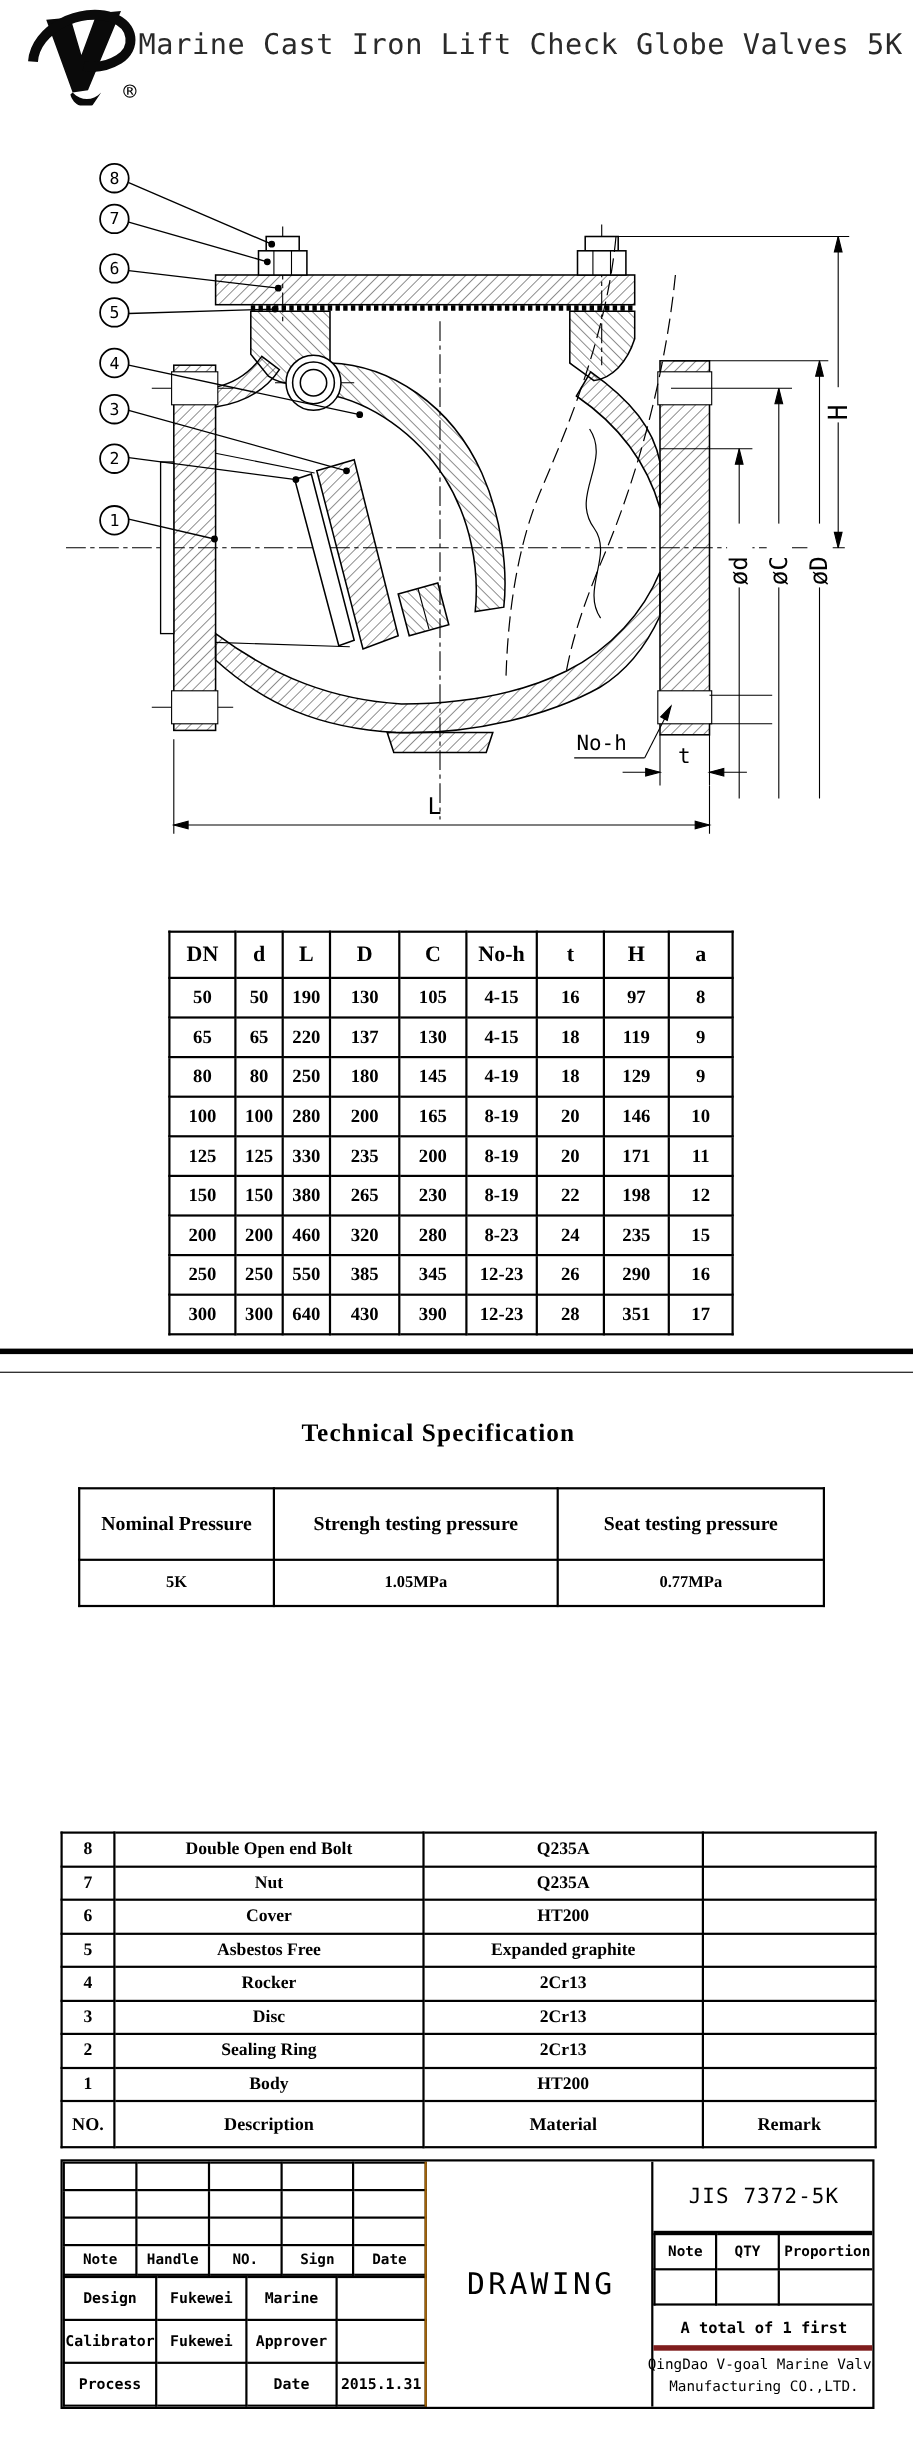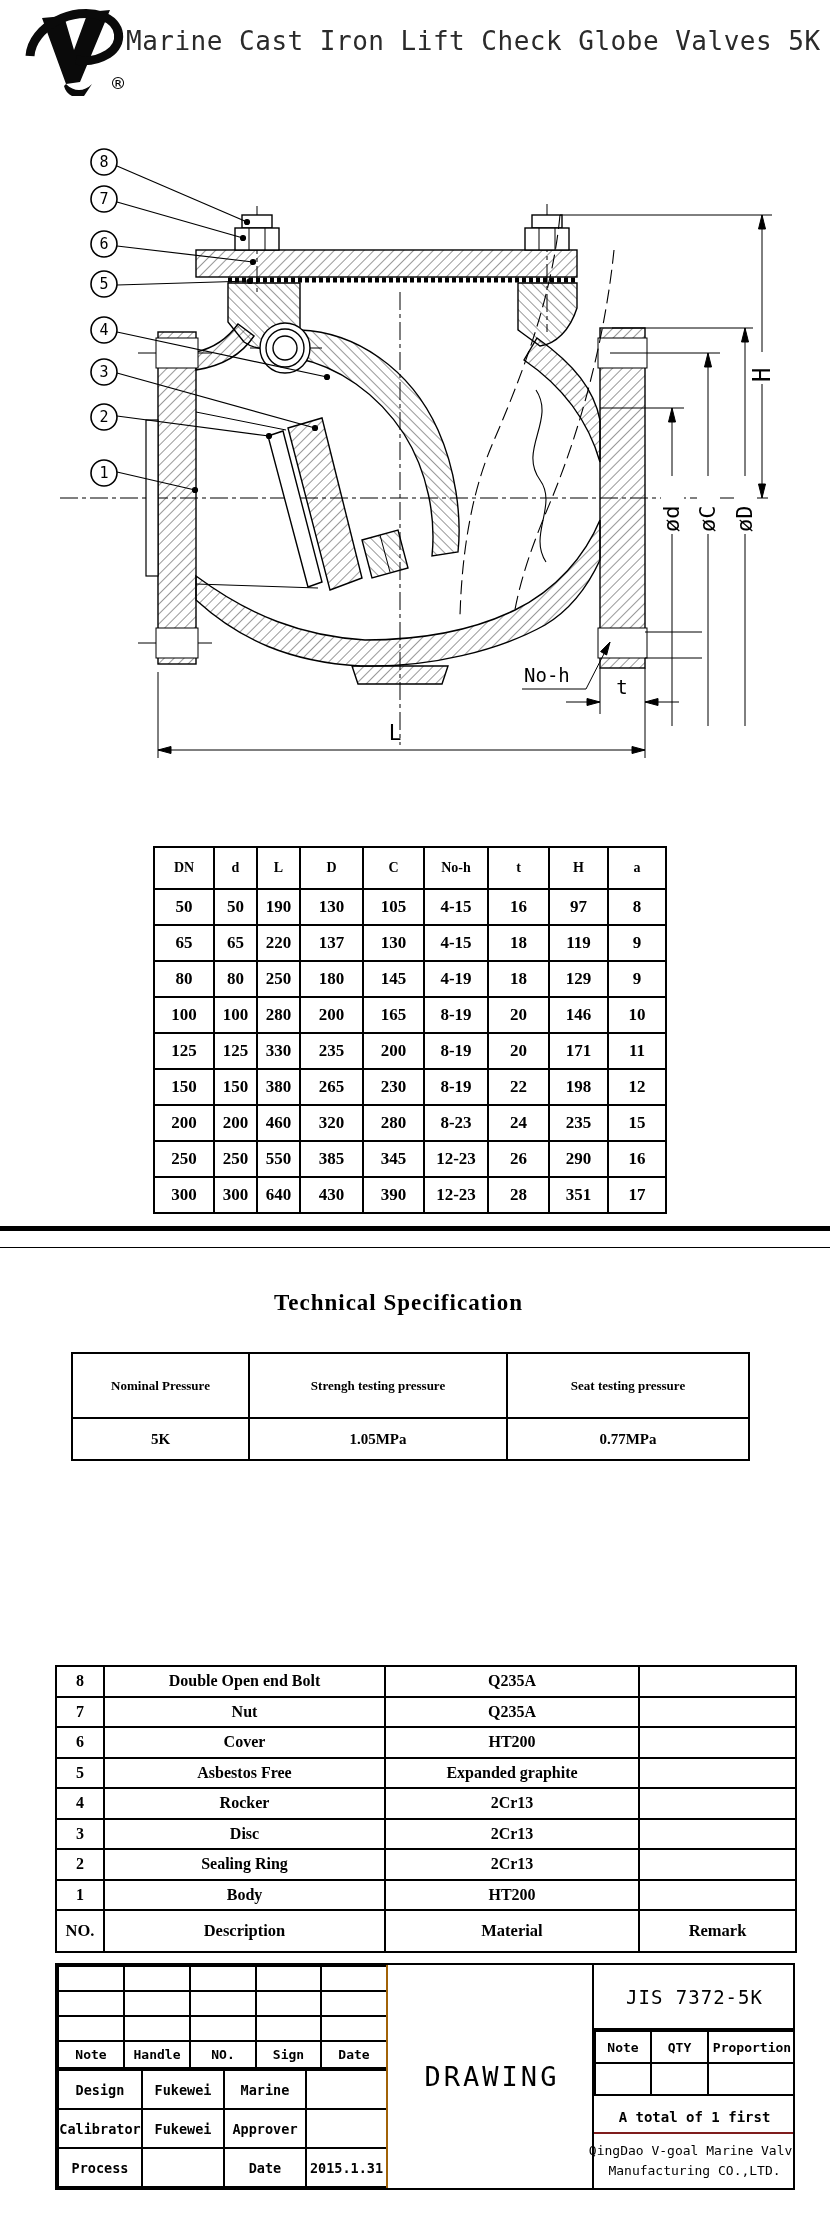--- a/index.html
+++ b/index.html
@@ -5,50 +5,50 @@
   html,body{margin:0;padding:0;background:#fff;}
   .sheet{position:relative;width:830px;height:2227px;background:#fff;font-family:"Liberation Serif",serif;color:#000;overflow:hidden;}
   .abs{position:absolute;}
   
   .page-title{left:126px;top:26px;width:704px;font-family:"DejaVu Sans Mono",monospace;font-size:26px;letter-spacing:.5px;color:#2a2a2a;white-space:nowrap;}
   
   table{border-collapse:collapse;table-layout:fixed;}
   td,th{border:2px solid #000;text-align:center;vertical-align:middle;padding:0;font-weight:bold;overflow:hidden;}
   
   .dim-table{left:153px;top:846px;width:512px;}
-  .dim-table th{height:40px;font-size:14px;font-family:Liberation Serif, serif;}
+  .dim-table th{height:40px;font-size:20px;font-family:Liberation Serif, serif;}
   .dim-table td{height:34px;font-size:17px;}
   
   .rule-thick{left:0;top:1226px;width:830px;height:5px;background:#000;}
   .rule-thin{left:0;top:1247px;width:830px;height:1px;background:#000;}
   
   .spec-title{left:71px;top:1290px;width:655px;text-align:center;font-size:23px;font-weight:bold;letter-spacing:1px;}
   .spec-table{left:71px;top:1352px;width:677px;}
-  .spec-table th{height:63px;font-size:13px;margin-top:20px;}
+  .spec-table th{height:63px;font-size:18px;margin-top:20px;}
   .spec-table td{height:40px;font-size:15px;}
   
   .parts-table{left:55px;top:1665px;width:740px;}
   .parts-table td{height:28.5px;font-size:16px;}
   .parts-table tr.footer td{height:40px;font-size:16.5px;}
   
   .tb{left:55px;top:1963px;width:736px;height:223px;border:2px solid #000;font-family:"DejaVu Sans Mono",monospace;overflow:hidden;}
   .tb table td{font-weight:bold;font-family:"DejaVu Sans Mono",monospace;}
   .tb-left{left:0;top:0;width:331px;height:223px;}
   .sign-grid{width:331px;}
   .sign-grid td{height:23px;font-size:13px;}
   .sign-grid tr.hdr td{height:25px;}
   .approve-grid{width:331px;}
   .approve-grid td{height:37px;font-size:13.5px;}
   .tb-mid{left:329px;top:0;width:208px;height:223px;border-left:2px solid #a16207;display:flex;align-items:center;justify-content:center;}
   .drawing-label{font-size:27px;letter-spacing:3px;}
   .tb-right{left:535px;top:0;width:201px;height:223px;border-left:2px solid #000;}
   .jis-cell{left:0;top:0;width:201px;height:63px;border-bottom:2px solid #000;display:flex;align-items:center;justify-content:center;font-size:19px;letter-spacing:1px;}
   .qty-table{left:0;top:65px;width:201px;}
   .qty-table td{height:30px;font-size:13px;font-weight:normal;}
-  .total-cell{left:0;top:136px;width:201px;height:31px;border-bottom:2px solid #7f1d1d;display:flex;align-items:center;justify-content:center;font-size:14px;font-weight:bold;}
+  .total-cell{left:0;top:136px;width:201px;height:31px;border-bottom:5px solid #7f1d1d;display:flex;align-items:center;justify-content:center;font-size:14px;font-weight:bold;}
   .company-cell{left:0;top:169px;width:201px;height:54px;display:flex;flex-direction:column;align-items:center;justify-content:center;font-size:13px;line-height:1.55;white-space:nowrap;}
   
   .svg-cad{font-family:"DejaVu Sans Mono",monospace;fill:#000;}
 </style>
 </head>
 <body>
 
 <div class="sheet">
 
   <svg class="abs" style="left:22px;top:4px;" width="105" height="92" viewBox="0 0 105 92">

